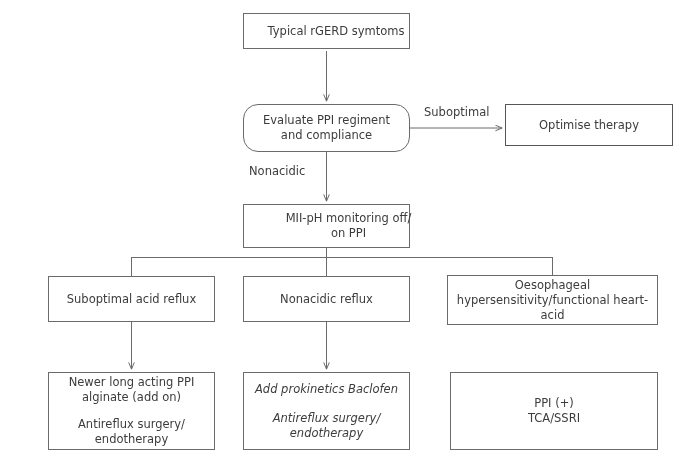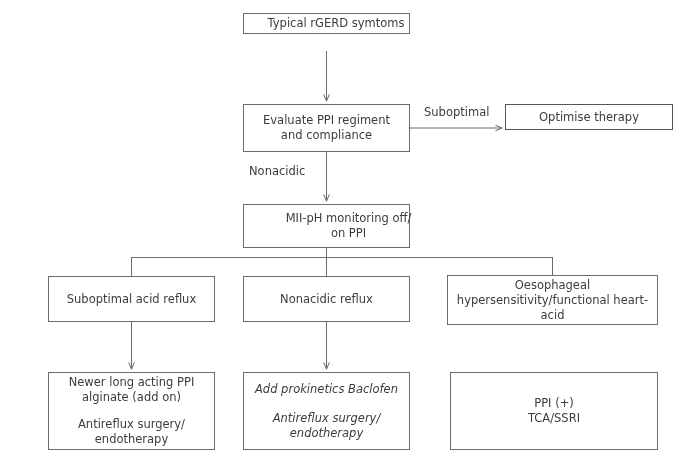--- a/index.html
+++ b/index.html
@@ -70,30 +70,30 @@
     <line x1="326.5" y1="244" x2="326.5" y2="276" stroke="#6b6b6b" stroke-width="1"></line>
     <line x1="131" y1="257.5" x2="553" y2="257.5" stroke="#6b6b6b" stroke-width="1"></line>
     <line x1="131.5" y1="257.5" x2="131.5" y2="276" stroke="#6b6b6b" stroke-width="1"></line>
     <line x1="552.5" y1="257.5" x2="552.5" y2="275" stroke="#6b6b6b" stroke-width="1"></line>
 
     <line x1="131.5" y1="322" x2="131.5" y2="369" stroke="#6b6b6b" stroke-width="1" marker-end="url(#arrow)"></line>
 
     <line x1="326.5" y1="322" x2="326.5" y2="369" stroke="#6b6b6b" stroke-width="1" marker-end="url(#arrow)"></line>
   </svg>
 
-  <div class="node" style="left:243px; top:13px; width:167px; height:21px;padding-left:23px;">
+  <div class="node" style="left:243px; top:13px; width:167px; height:36px;padding-left:23px;">
     <span class="ln">Typical rGERD symtoms</span>
   </div>
 
-  <div class="node" style="left:243px; top:104px; width:167px; height:48px;">
+  <div class="node" style="left:243px; top:104px; width:167px; height:48px;border-radius:15px;">
     <span class="ln">Evaluate PPI regiment</span>
     <span class="ln">and compliance</span>
   </div>
 
-  <div class="node" style="left:505px; top:104px; width:168px; height:26px; border-color:#555555;">
+  <div class="node" style="left:505px; top:104px; width:168px; height:42px; border-color:#555555;">
     <span class="ln">Optimise therapy</span>
   </div>
 
   <div class="node" style="left:243px; top:204px; width:167px; height:44px;padding-left:48px;">
     <span class="ln">MII-pH monitoring off/</span>
     <span class="ln">on PPI</span>
   </div>
 
   <div class="node" style="left:48px; top:276px; width:167px; height:46px;">
     <span class="ln">Suboptimal acid reflux</span>

